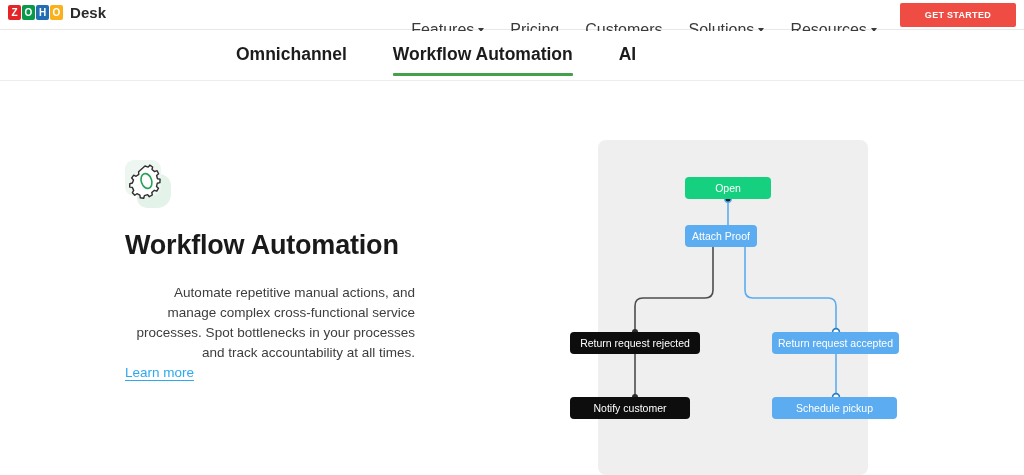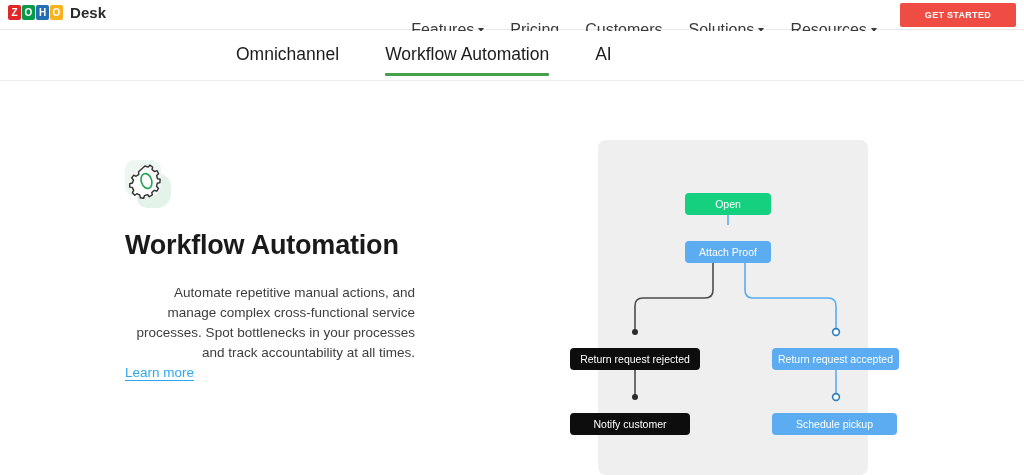--- a/index.html
+++ b/index.html
@@ -105,21 +105,21 @@
   }
   .tab {
     position: relative;
     font-size: 17.5px;
     color: #1c1c1c;
     padding: 0 22px 14px 0;
     padding-top: 12px;
     margin-right: 24px;
     cursor: pointer;
     white-space: nowrap;
-    font-weight: 400;
+    font-weight: 700;
   }
   .tab:first-child { padding-left: 0; }
   .tab.active { color: #1c1c1c; }
   .tab.active::after {
     content: "";
     position: absolute;
     left: 0; right: 22px;
     bottom: 3px;
     height: 3px;
     background: #45a04b;
@@ -197,28 +197,27 @@
   .node {
     position: absolute;
     height: 22px;
     line-height: 22px;
     border-radius: 4px;
     font-size: 10.5px;
     text-align: center;
     color: #ffffff;
     white-space: nowrap;
     cursor: pointer;
-    margin-top: 16px;
   }
   .node-green { background: #15d07f; }
   .node-blue  { background: #5bacf0; }
   .node-black { background: #0d0d0d; }
 
   .n-open      { left: 125px; top: 42px;  width: 86px; }
-  .n-attach    { left: 125px; top: 90px;  width: 86px; }
+  .n-attach    { left: 125px; top: 90px;  width: 72px; }
   .n-rejected  { left: 10px;  top: 197px; width: 130px; }
   .n-accepted  { left: 212px; top: 197px; width: 127px; }
   .n-notify    { left: 10px;  top: 262px; width: 120px; }
   .n-pickup    { left: 212px; top: 262px; width: 125px; }
 </style>
 </head>
 <body>
 
 <div class="topbar">
 

